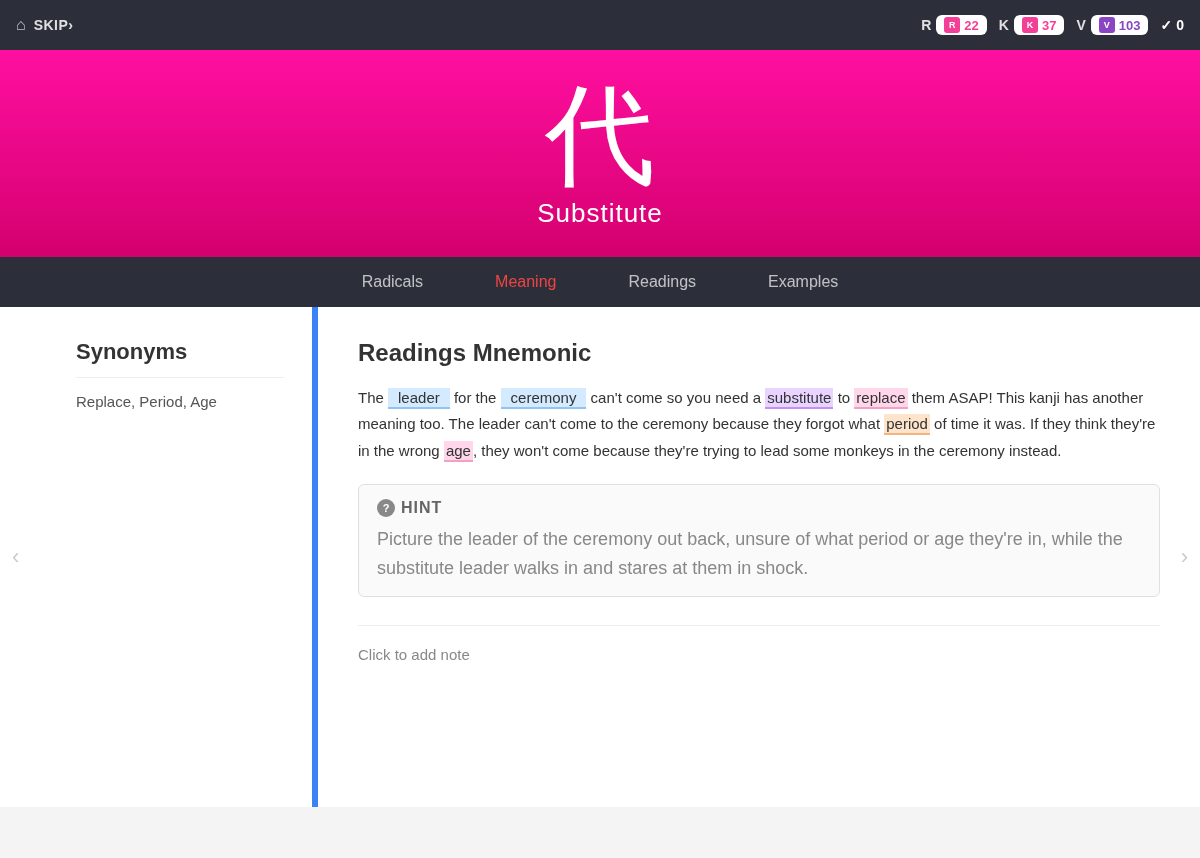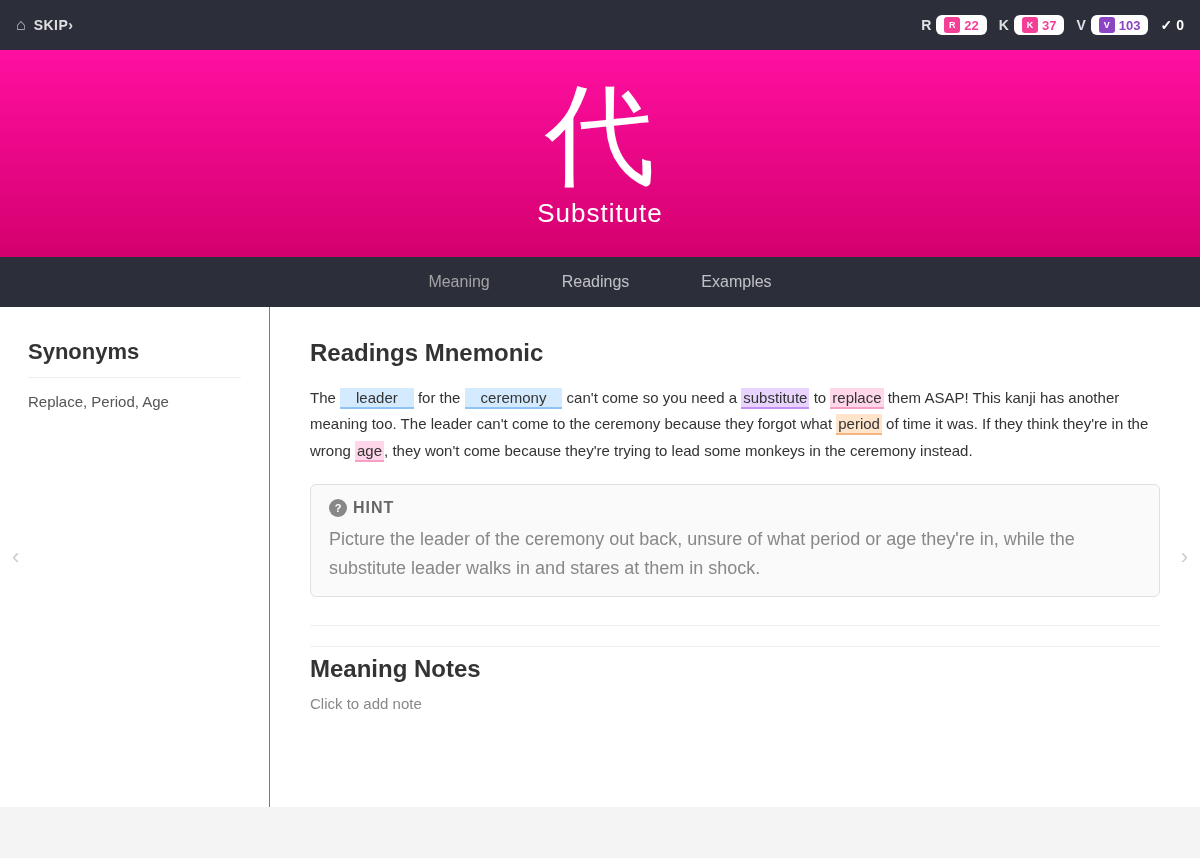--- a/index.html
+++ b/index.html
@@ -116,21 +116,21 @@
     }
     .tab-item {
       color: rgba(255,255,255,0.7);
       font-size: 16px;
       padding: 16px 36px;
       cursor: pointer;
       position: relative;
       transition: color 0.2s;
     }
     .tab-item.active {
-      color: #a3a3a3;
+      color: #ef4444;
       font-weight: 500;
     }
     .tab-item.active::after {
       content: '';
       position: absolute;
       bottom: -1px;
       left: 50%;
       transform: translateX(-50%);
       width: 0;
       height: 0;
@@ -155,22 +155,23 @@
       cursor: pointer;
       padding: 8px;
       z-index: 10;
     }
     .nav-arrow-left { left: 4px; }
     .nav-arrow-right { right: 4px; }
 
     .sidebar {
       width: 270px;
       padding: 32px 28px;
-      border-right: 1px solid #3b82f6;
+      border-right: 6px solid #3b82f6;
       flex-shrink: 0;
+      margin-left: 48px;
     }
     .sidebar-title {
       font-size: 22px;
       font-weight: 600;
       color: #333;
       margin-bottom: 12px;
       padding-bottom: 12px;
       border-bottom: 1px solid #eee;
     }
     .sidebar-content {
@@ -191,21 +192,21 @@
     }
     .mnemonic-text {
       font-size: 15px;
       line-height: 1.75;
       color: #333;
       margin-bottom: 20px;
     }
     .highlight-blue {
       background: #d4eaff;
       border-bottom: 2px solid #90c4f5;
-      padding: 1px 16px;
+      padding: 1px 10px;
     }
     .highlight-pink {
       background: #ffd6ea;
       border-bottom: 2px solid #f4a0c4;
       padding: 1px 2px;
     }
     .highlight-lavender {
       background: #e8d4ff;
       border-bottom: 2px solid #c490f5;
       padding: 1px 2px;
@@ -314,20 +315,21 @@
     </div>
   </div>
 </nav>
 
 <div class="hero">
   <div class="kanji-char">代</div>
   <div class="kanji-meaning">Substitute</div>
 </div>
 
 <div class="tab-bar">
+  <div class="tab-item">Radicals</div>
   <div class="tab-item active">Meaning</div>
   <div class="tab-item">Readings</div>
   <div class="tab-item">Examples</div>
 </div>
 
 <div class="main-content">
 
   <span class="nav-arrow nav-arrow-left">‹</span>
 
   <div class="sidebar">
@@ -344,18 +346,17 @@
 
     <div class="hint-box">
       <div class="hint-header">
         <div class="hint-icon">?</div>
         <span class="hint-label">HINT</span>
       </div>
       <div class="hint-text">Picture the leader of the ceremony out back, unsure of what period or age they're in, while the substitute leader walks in and stares at them in shock.</div>
     </div>
 
     <div class="divider"></div>
-    <div class="meaning-notes-title">Meaning Notes</div>
     <div class="add-note-text">Click to add note</div>
   </div>
 
   <span class="nav-arrow nav-arrow-right">›</span>
 </div>
 
 </body></html>

